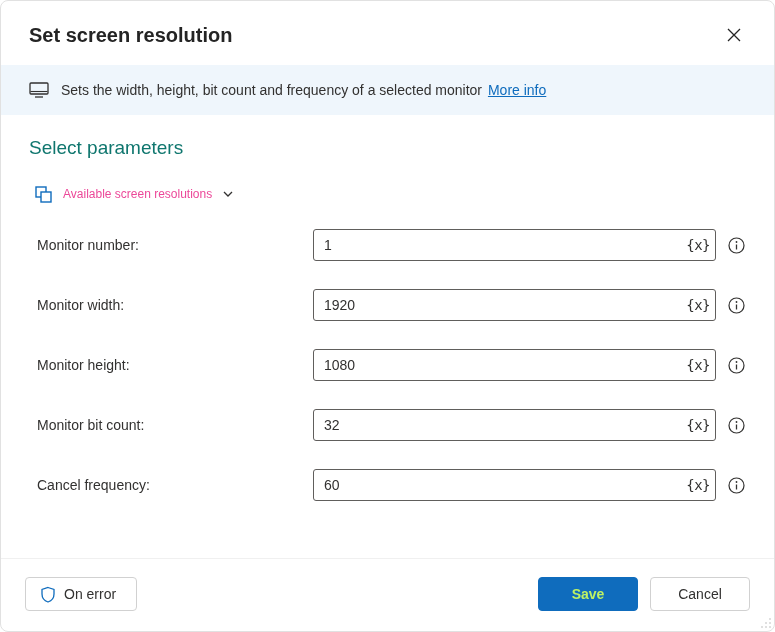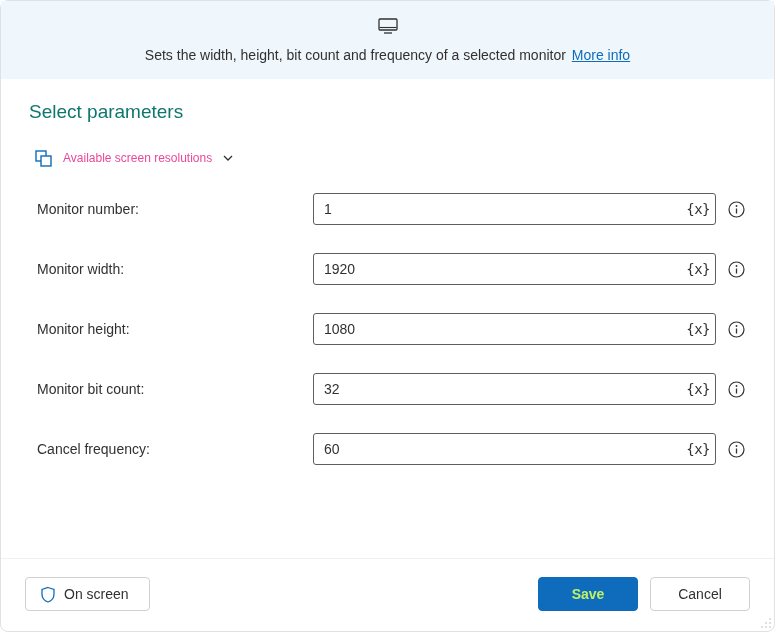--- a/index.html
+++ b/index.html
@@ -43,21 +43,20 @@
     border-radius: 4px;
   }
   .info-banner {
     background: #eff6fc;
     display: flex;
     align-items: center;
     gap: 12px;
     padding: 16px 28px;
     font-size: 14px;
     color: #323130;
-    flex-direction: column;
   }
   .info-banner a {
     color: #0f6cbd;
     text-decoration: underline;
     cursor: pointer;
     margin-left: 2px;
   }
   .content {
     flex: 1;
     padding: 22px 28px 0 28px;
@@ -177,20 +176,28 @@
     width: 14px;
     height: 14px;
     opacity: 0.35;
   }
 </style>
 </head>
 <body>
 
 <div class="dialog">
 
+  <div class="header">
+    <div class="title">Set screen resolution</div>
+    <div class="close-btn">
+      <svg width="14" height="14" viewBox="0 0 14 14">
+          <path d="M1 1 L13 13 M13 1 L1 13" stroke="#242424" stroke-width="1.3" fill="none"></path>
+        </svg>
+    </div>
+  </div>
 
   <div class="info-banner">
     <svg width="20" height="18" viewBox="0 0 20 18">
       <rect x="1" y="2" width="18" height="11" rx="1" fill="none" stroke="#323130" stroke-width="1.3"></rect>
       <line x1="1.5" y1="10.5" x2="18.5" y2="10.5" stroke="#323130" stroke-width="1.1"></line>
       <line x1="6" y1="16" x2="14" y2="16" stroke="#323130" stroke-width="1.3"></line>
     </svg>
     <span>
       <span>Sets the width, height, bit count and frequency of a selected monitor</span>
       <a>More info</a>
@@ -286,21 +293,21 @@
       </span>
     </div>
 
   </div>
 
   <div class="footer">
     <button class="btn btn-onerror">
       <svg width="16" height="17" viewBox="0 0 16 17">
           <path d="M8 1.5 L14 3.5 V8 C14 12 11 15 8 16 C5 15 2 12 2 8 V3.5 Z" fill="none" stroke="#0f6cbd" stroke-width="1.3"></path>
         </svg>
-      <span>On screen</span>
+      <span>On error</span>
     </button>
     <div class="footer-right">
       <button class="btn btn-primary">Save</button>
       <button class="btn btn-secondary">Cancel</button>
     </div>
   </div>
 
   <svg class="resize-grip" viewBox="0 0 14 14">
     <circle cx="12" cy="4" r="1" fill="#888"></circle>
     <circle cx="8" cy="8" r="1" fill="#888"></circle>

